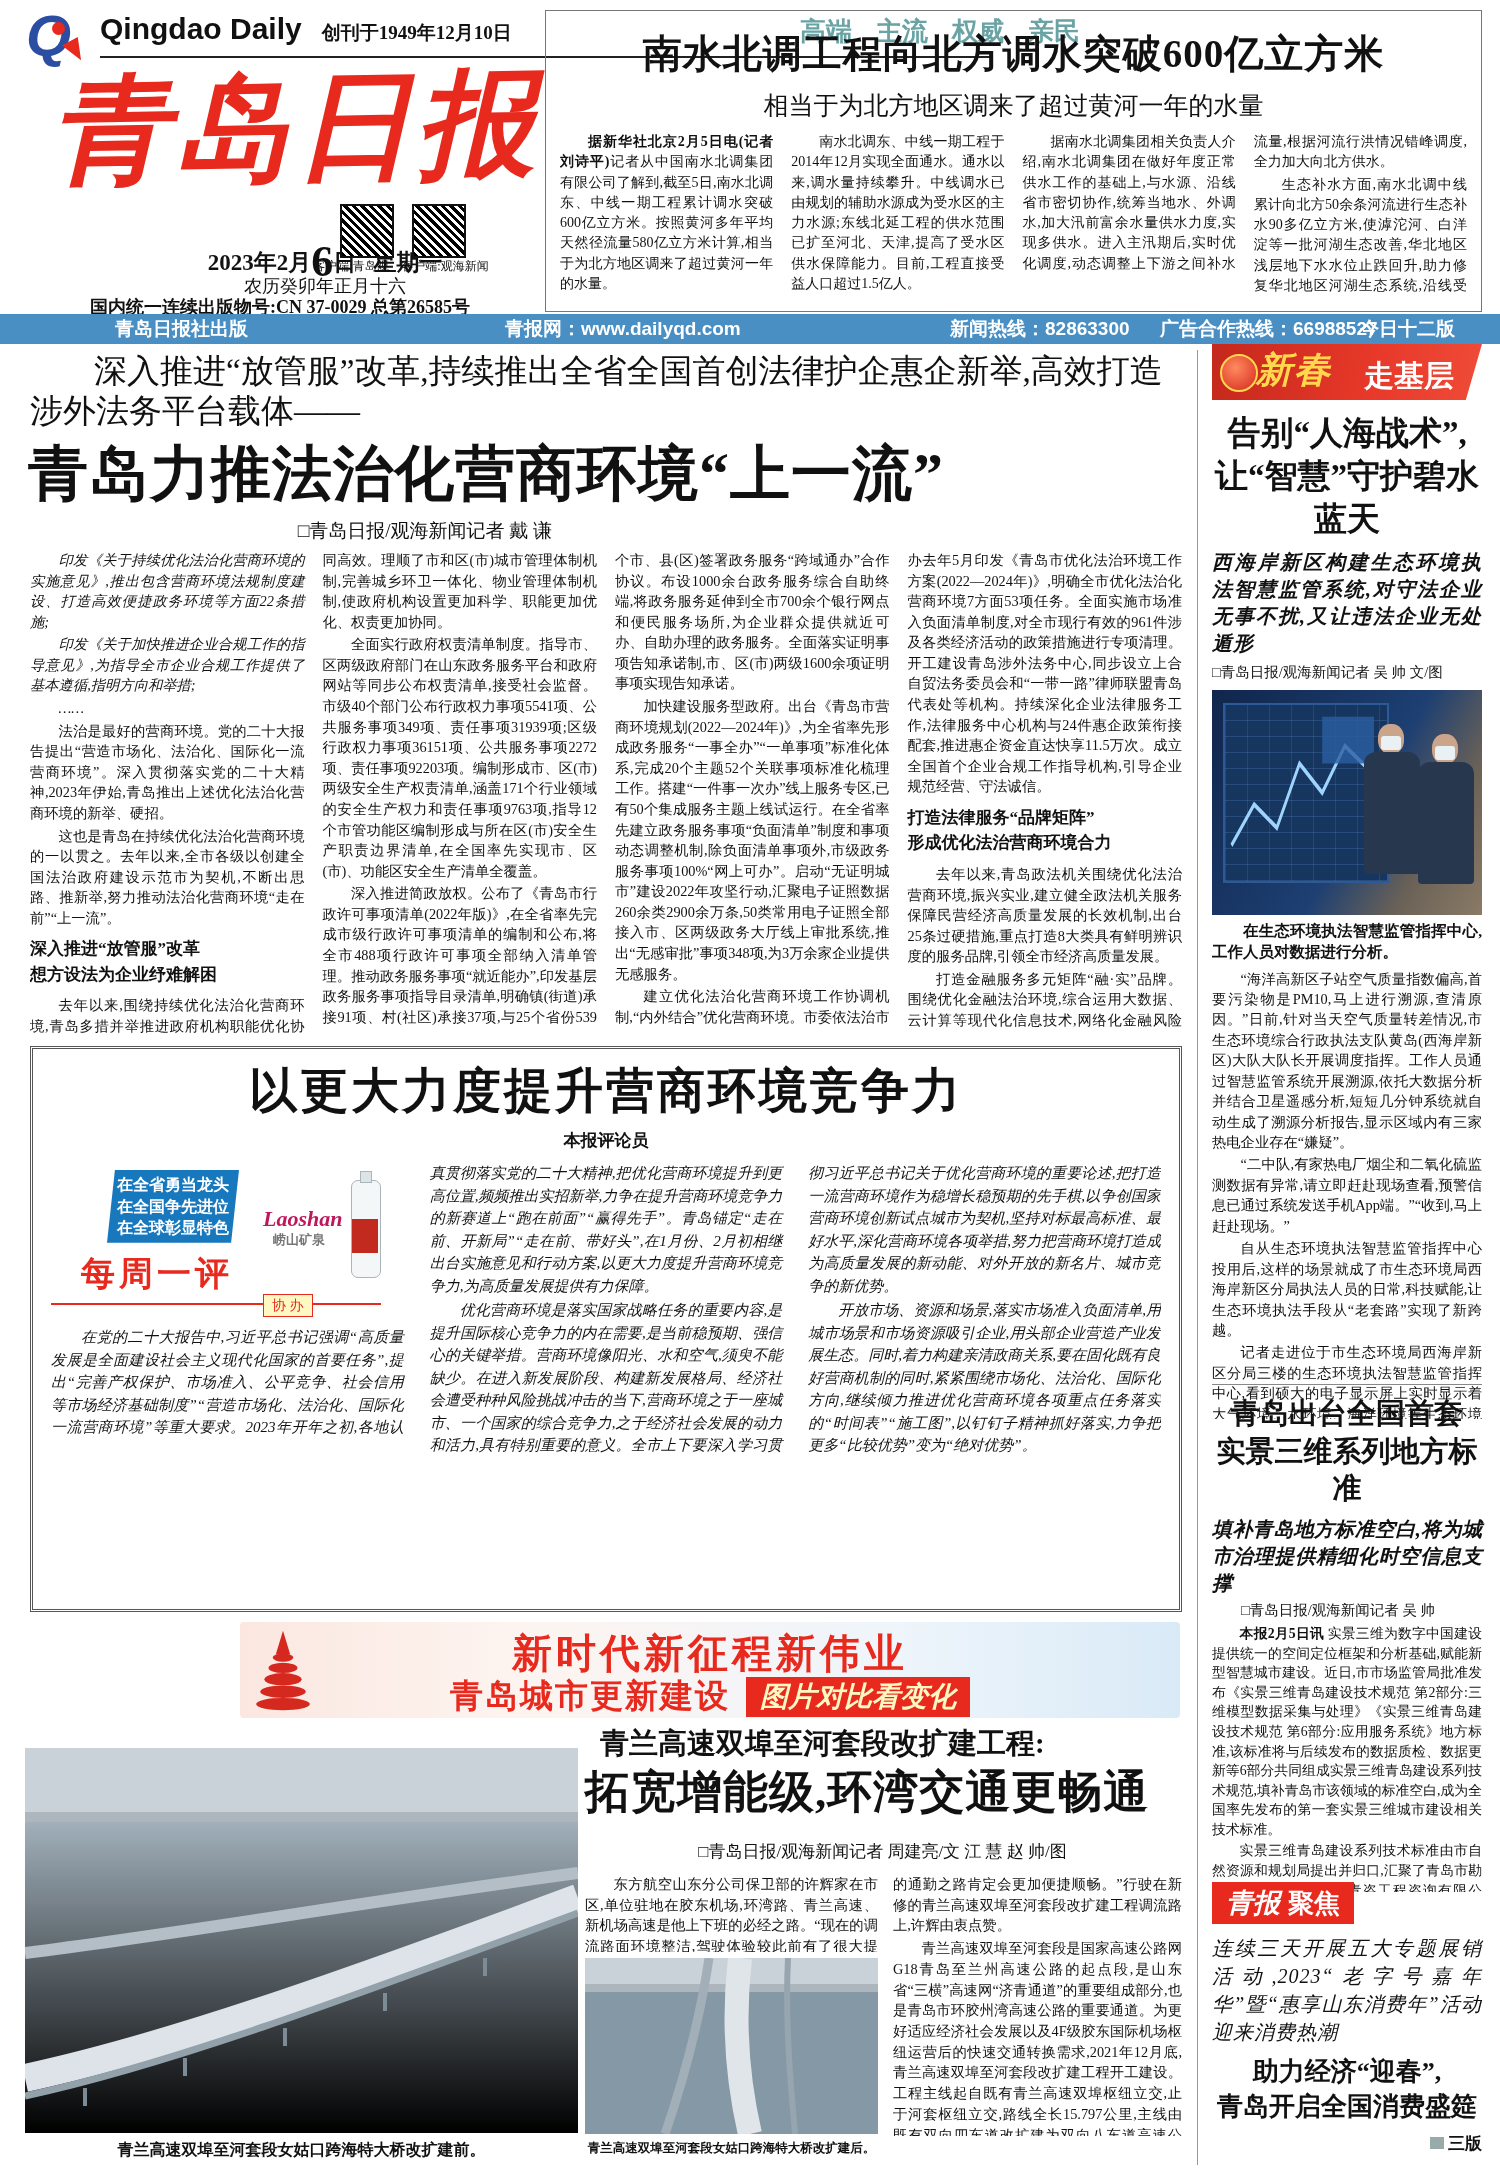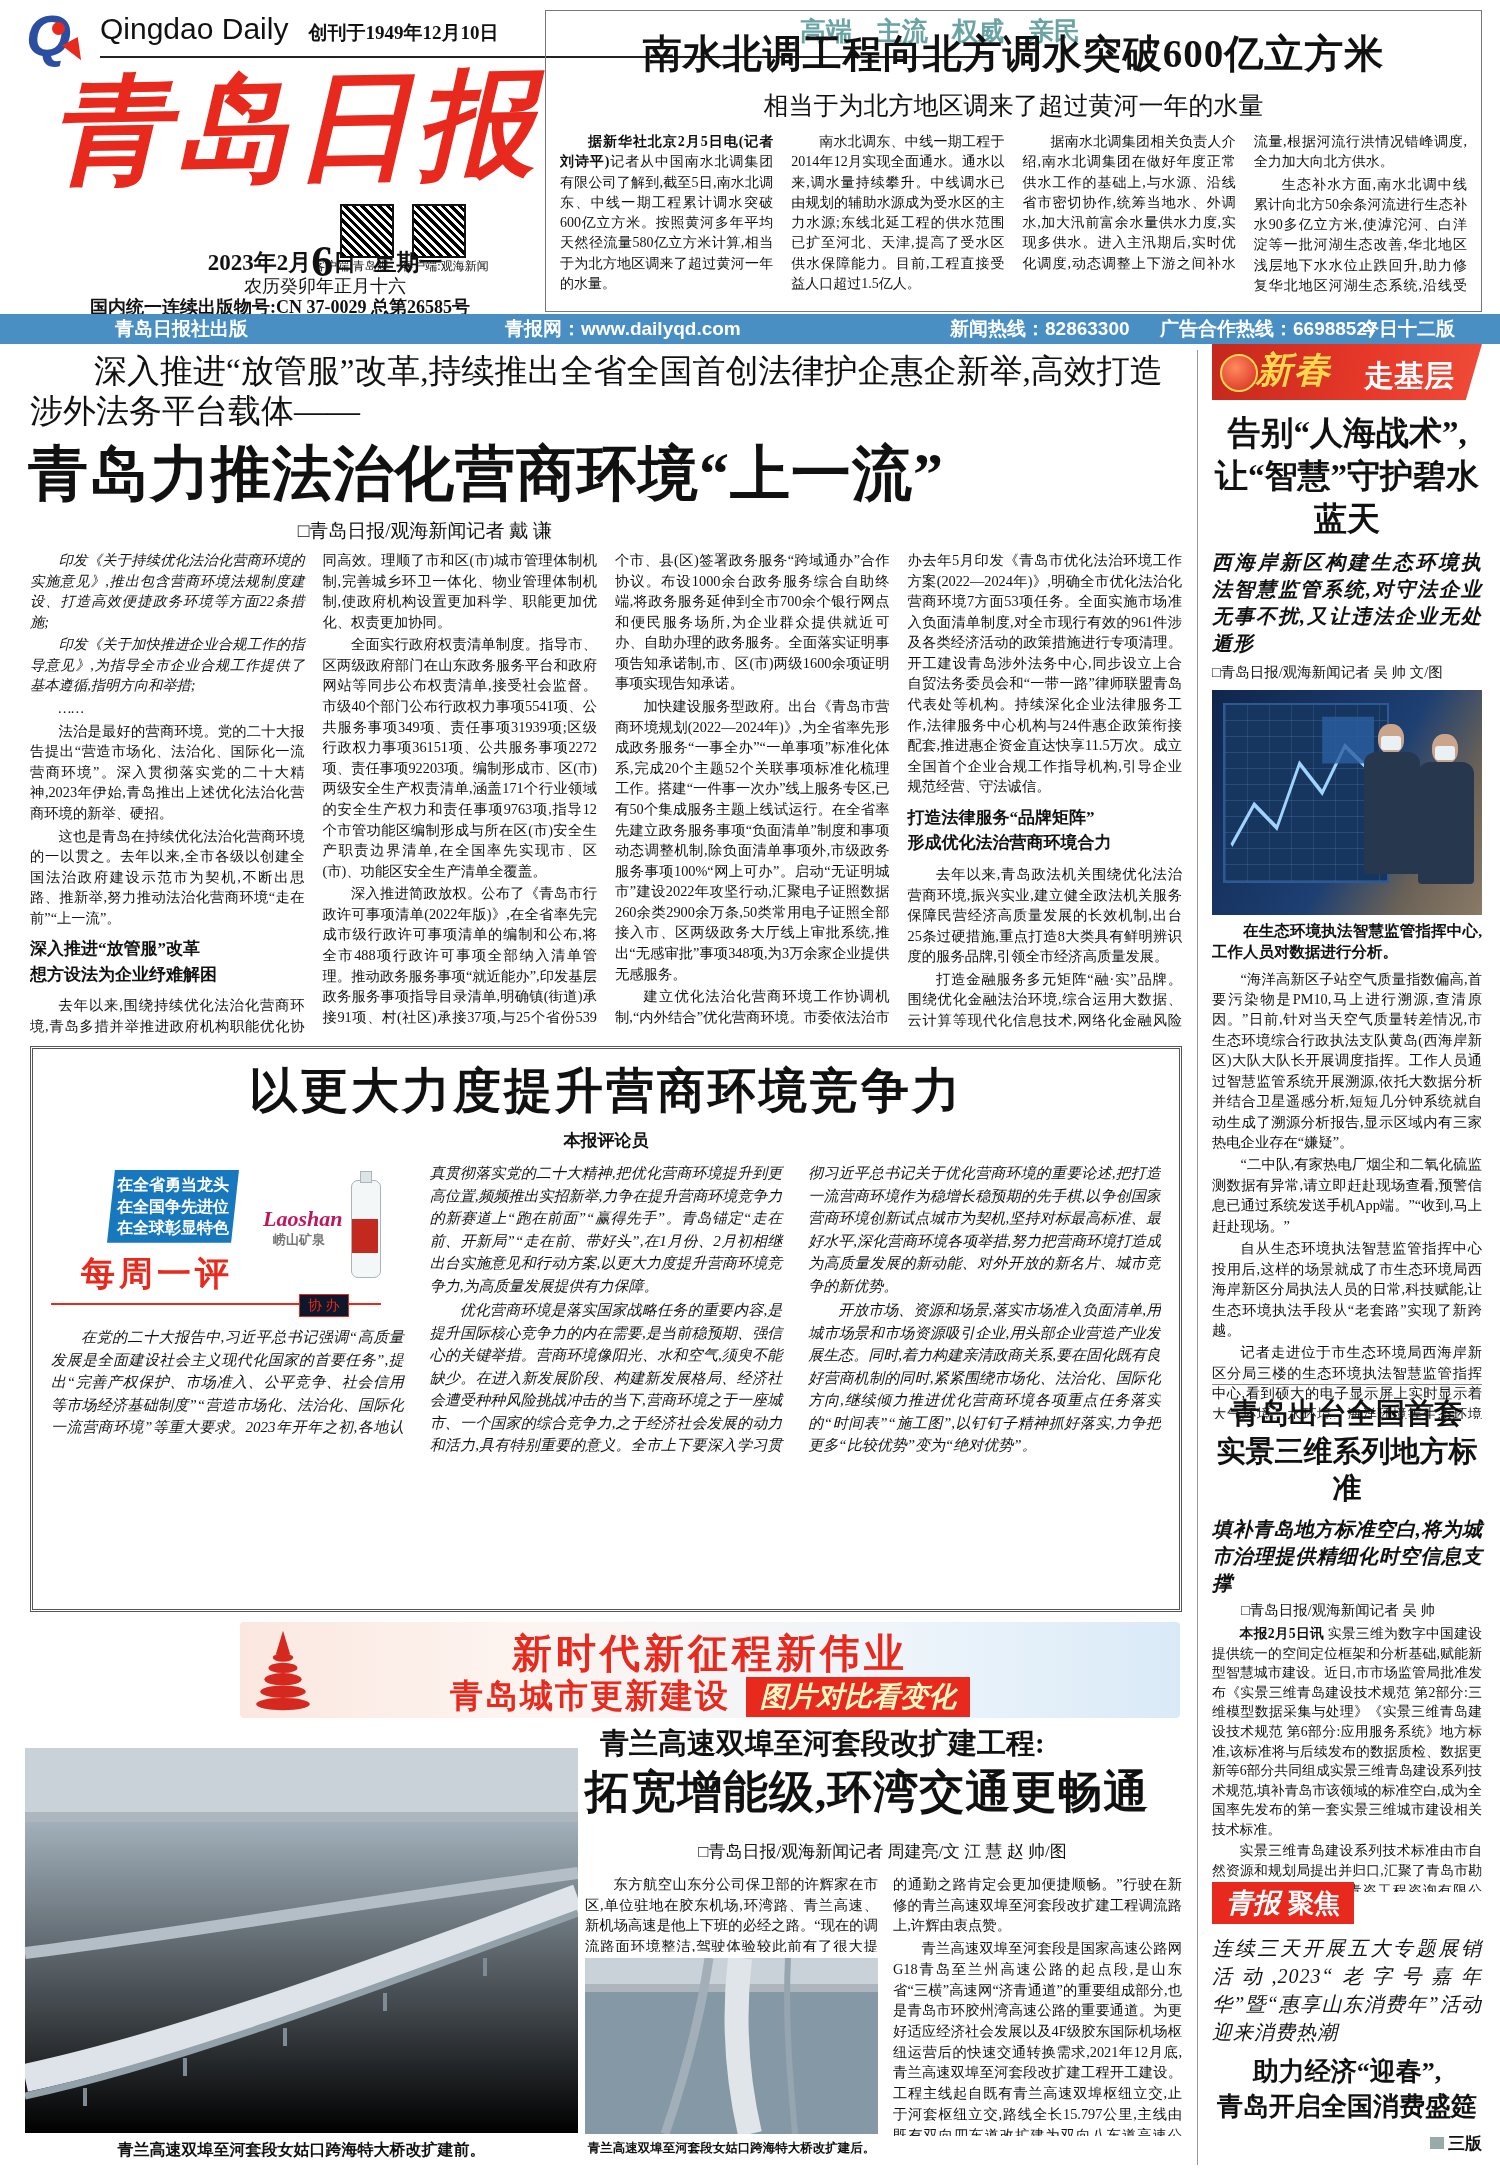--- a/index.html
+++ b/index.html
@@ -13,21 +13,21 @@
 
   
   .logo{left:26px;top:6px;width:66px;height:66px;}
   .logo-q{font-family:"Liberation Sans",sans-serif;font-weight:bold;font-style:italic;
           font-size:58px;color:#2b4ea2;line-height:60px;}
   .logo-dot{position:absolute;left:26px;top:16px;width:13px;height:13px;border-radius:50%;background:#e8291d;}
   .logo-wedge{position:absolute;left:40px;top:34px;width:0;height:0;
               border-left:10px solid transparent;border-right:8px solid transparent;
               border-top:22px solid #e8291d;transform:rotate(-28deg);}
   .mast-line{left:100px;top:12px;width:892px;height:44px;border-bottom:2px solid #222;}
-  .mast-en{font-family:"Liberation Sans",sans-serif;font-weight:normal;font-size:30px;}
+  .mast-en{font-family:"Liberation Sans",sans-serif;font-weight:bold;font-size:30px;}
   .mast-founded{font-size:19px;font-weight:bold;margin-left:16px;}
   .slogans{left:800px;top:14px;display:flex;gap:24px;font-size:26px;font-weight:bold;color:#69a3a4;}
   .paper-title{left:50px;top:58px;font-size:118px;font-weight:900;color:#e8291d;
                font-style:italic;letter-spacing:4px;line-height:1.2;transform:rotate(-1deg);}
   .date-line{left:110px;top:236px;width:430px;text-align:center;font-size:23px;font-weight:bold;}
   .date-day{font-size:44px;vertical-align:-6px;}
   .lunar{left:170px;top:274px;width:310px;text-align:center;font-size:18px;}
   .issue{left:90px;top:295px;font-size:18px;font-weight:bold;}
   .qr{width:50px;height:50px;border:2px solid #111;
       background:repeating-linear-gradient(45deg,#000 0 3px,#fff 3px 6px);}
@@ -62,21 +62,21 @@
   .ed-byline{text-align:center;font-size:17px;font-weight:bold;margin-top:6px;}
   .ed-body{margin:10px 18px 0 18px;height:438px;column-count:3;column-gap:26px;
            font-size:15px;line-height:1.5;}
   .sponsor{height:158px;margin-bottom:6px;break-inside:avoid;position:relative;}
   .flag{position:absolute;left:56px;top:8px;background:#1878be;color:#fff;font-style:normal;
         font-family:"Liberation Sans",sans-serif;font-weight:bold;font-size:16px;line-height:1.35;
         padding:4px 10px;clip-path:polygon(6% 0,100% 0,94% 100%,0 100%);}
   .sp-title{position:absolute;left:30px;top:86px;color:#e8291d;font-size:34px;font-weight:bold;
             font-style:normal;letter-spacing:4px;}
   .xieban{position:absolute;left:212px;top:132px;color:#e8291d;border:1px solid #e8291d;
-          font-size:14px;font-style:normal;padding:0 8px;background:#0f172a;margin-left:36px;}
+          font-size:14px;font-style:normal;padding:0 8px;background:#fef9c3;}
   .sp-rule{position:absolute;left:0;top:141px;width:330px;border-top:2px solid #e8291d;}
   .laoshan{position:absolute;left:212px;top:40px;font-size:22px;font-weight:bold;color:#be185d;}
   .laoshan-cn{position:absolute;left:222px;top:68px;font-size:13px;font-style:normal;color:#777;font-weight:bold;}
   .bottle{position:absolute;left:300px;top:18px;width:28px;height:96px;background:#f4f7f8;
           border:1px solid #aab4ba;border-radius:7px;}
   .bottle:before{content:"";position:absolute;left:8px;top:-10px;width:10px;height:10px;background:#dde4e7;border:1px solid #aab4ba;}
   .bottle:after{content:"";position:absolute;left:0;top:38px;width:26px;height:34px;background:#c22a20;}
 
   
   .banner{left:240px;top:1622px;width:940px;height:96px;border-radius:4px;

